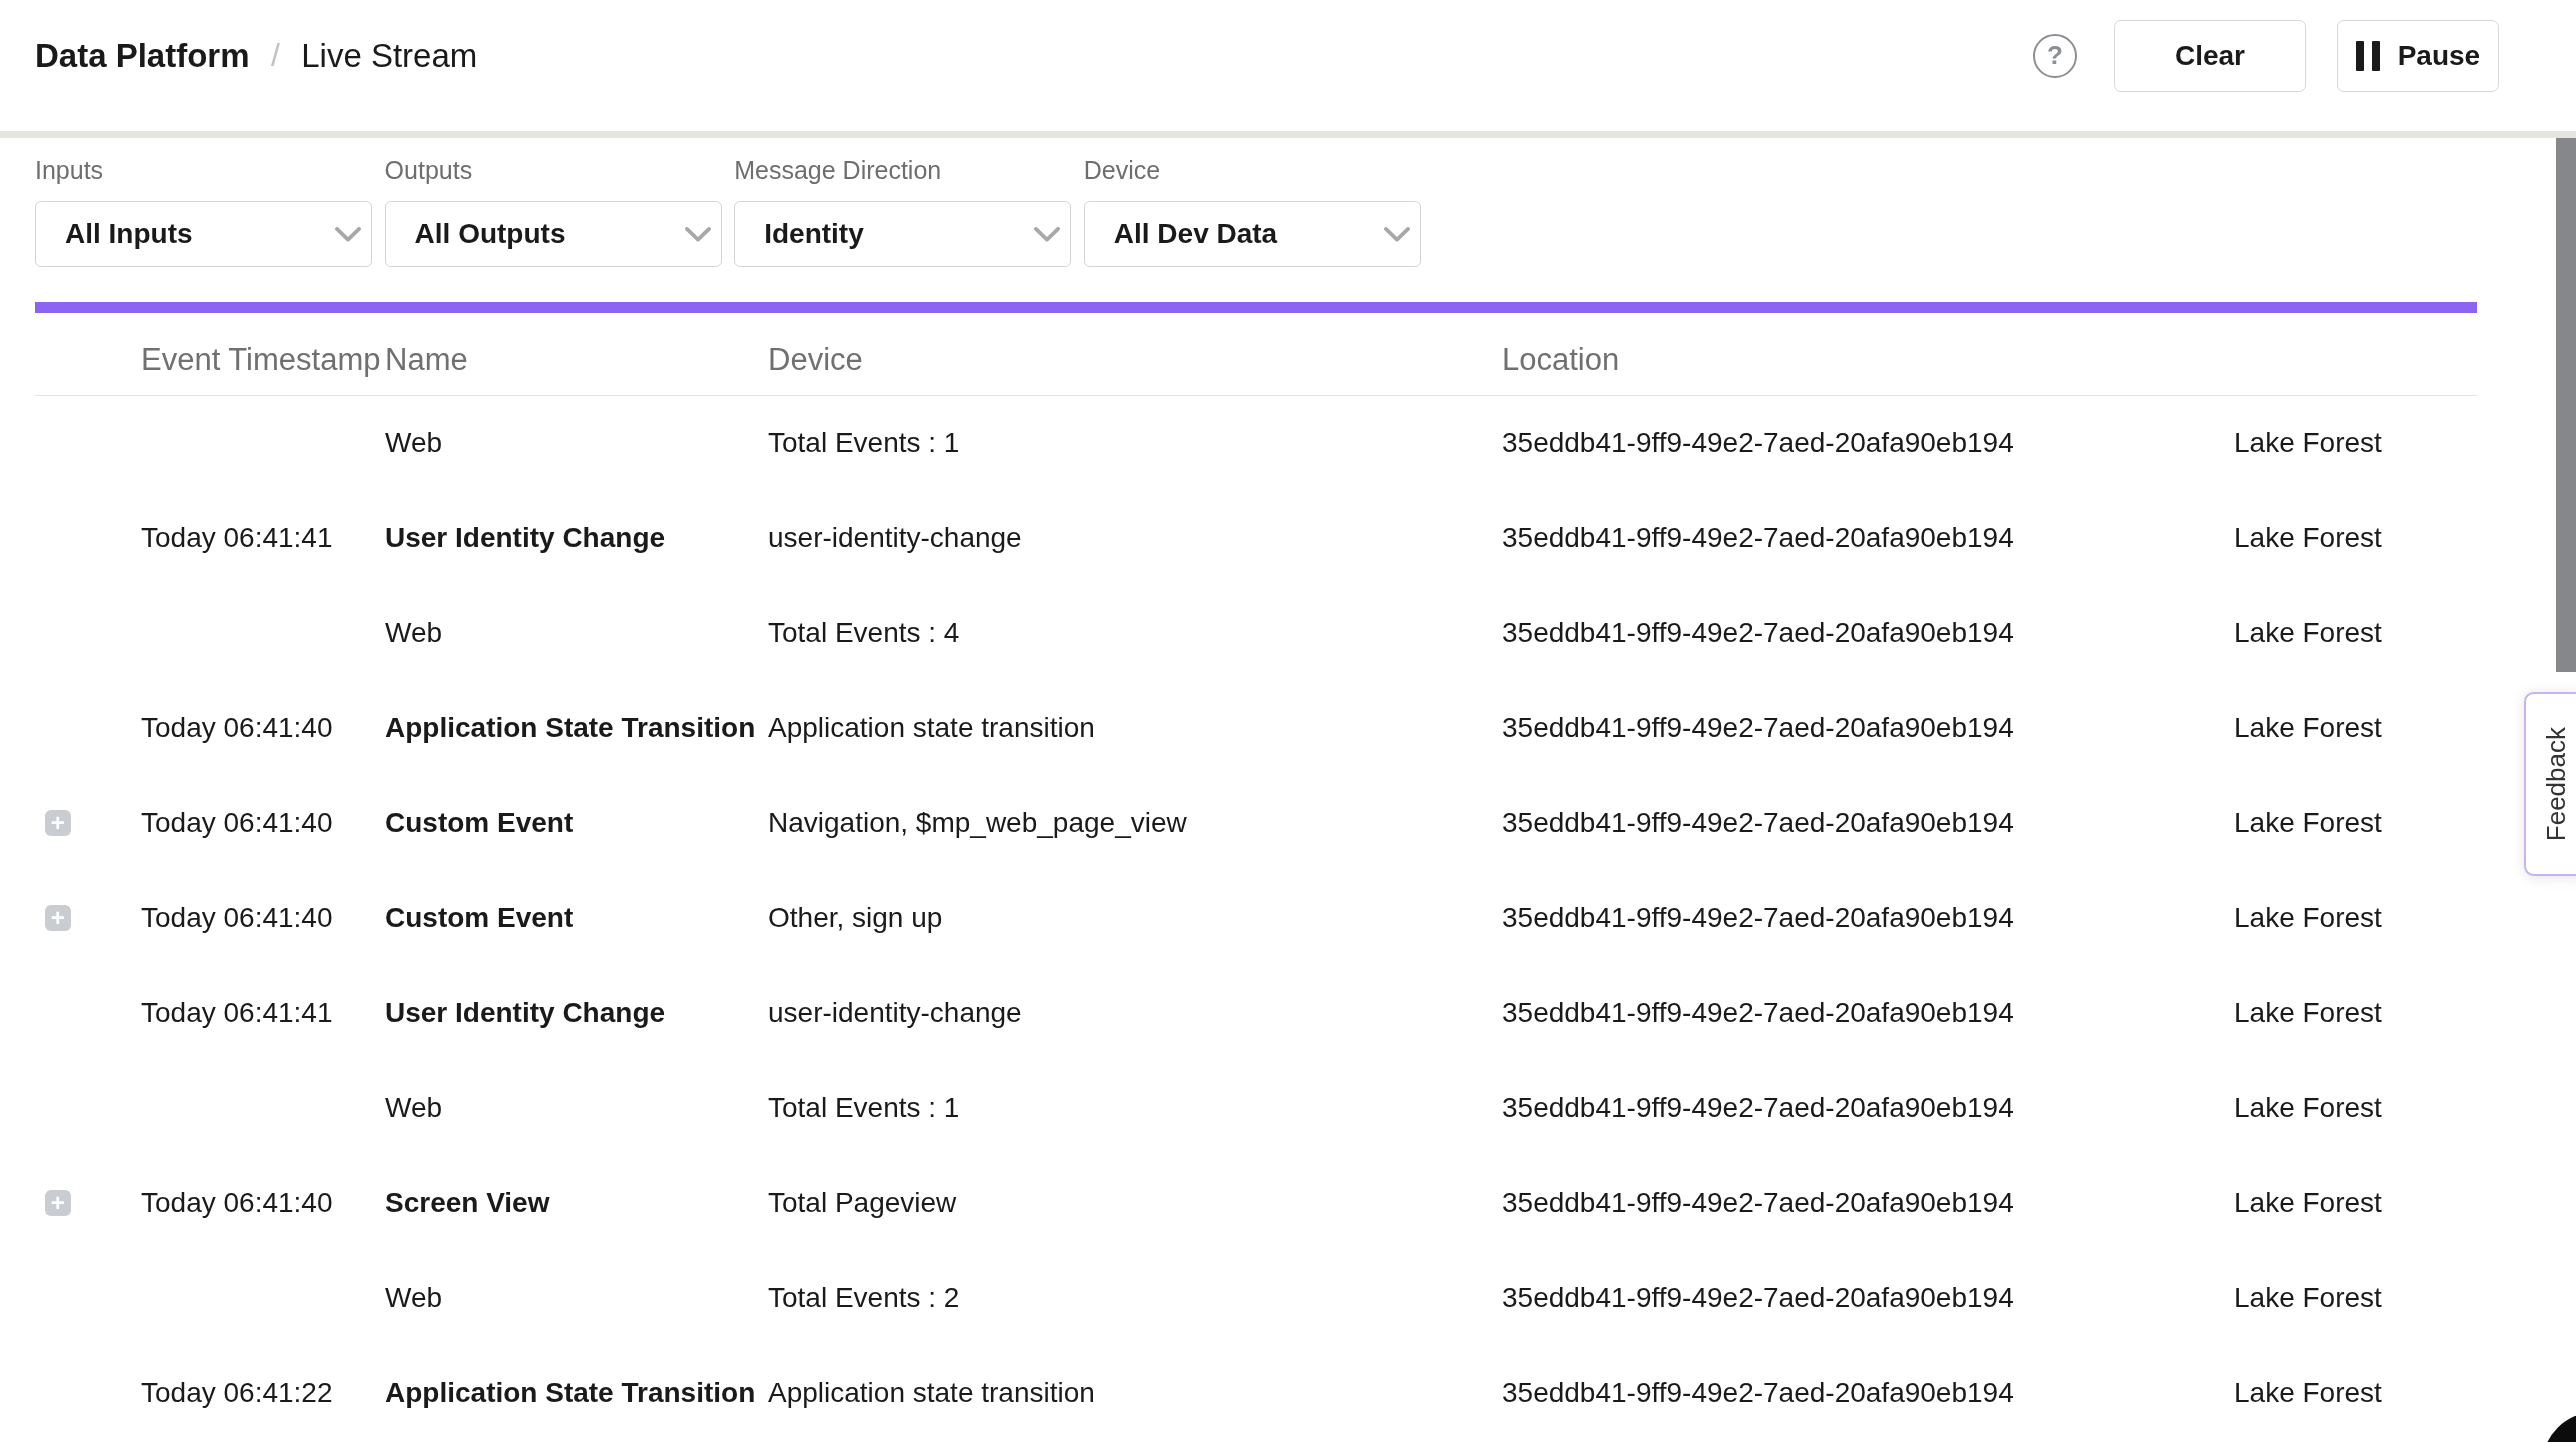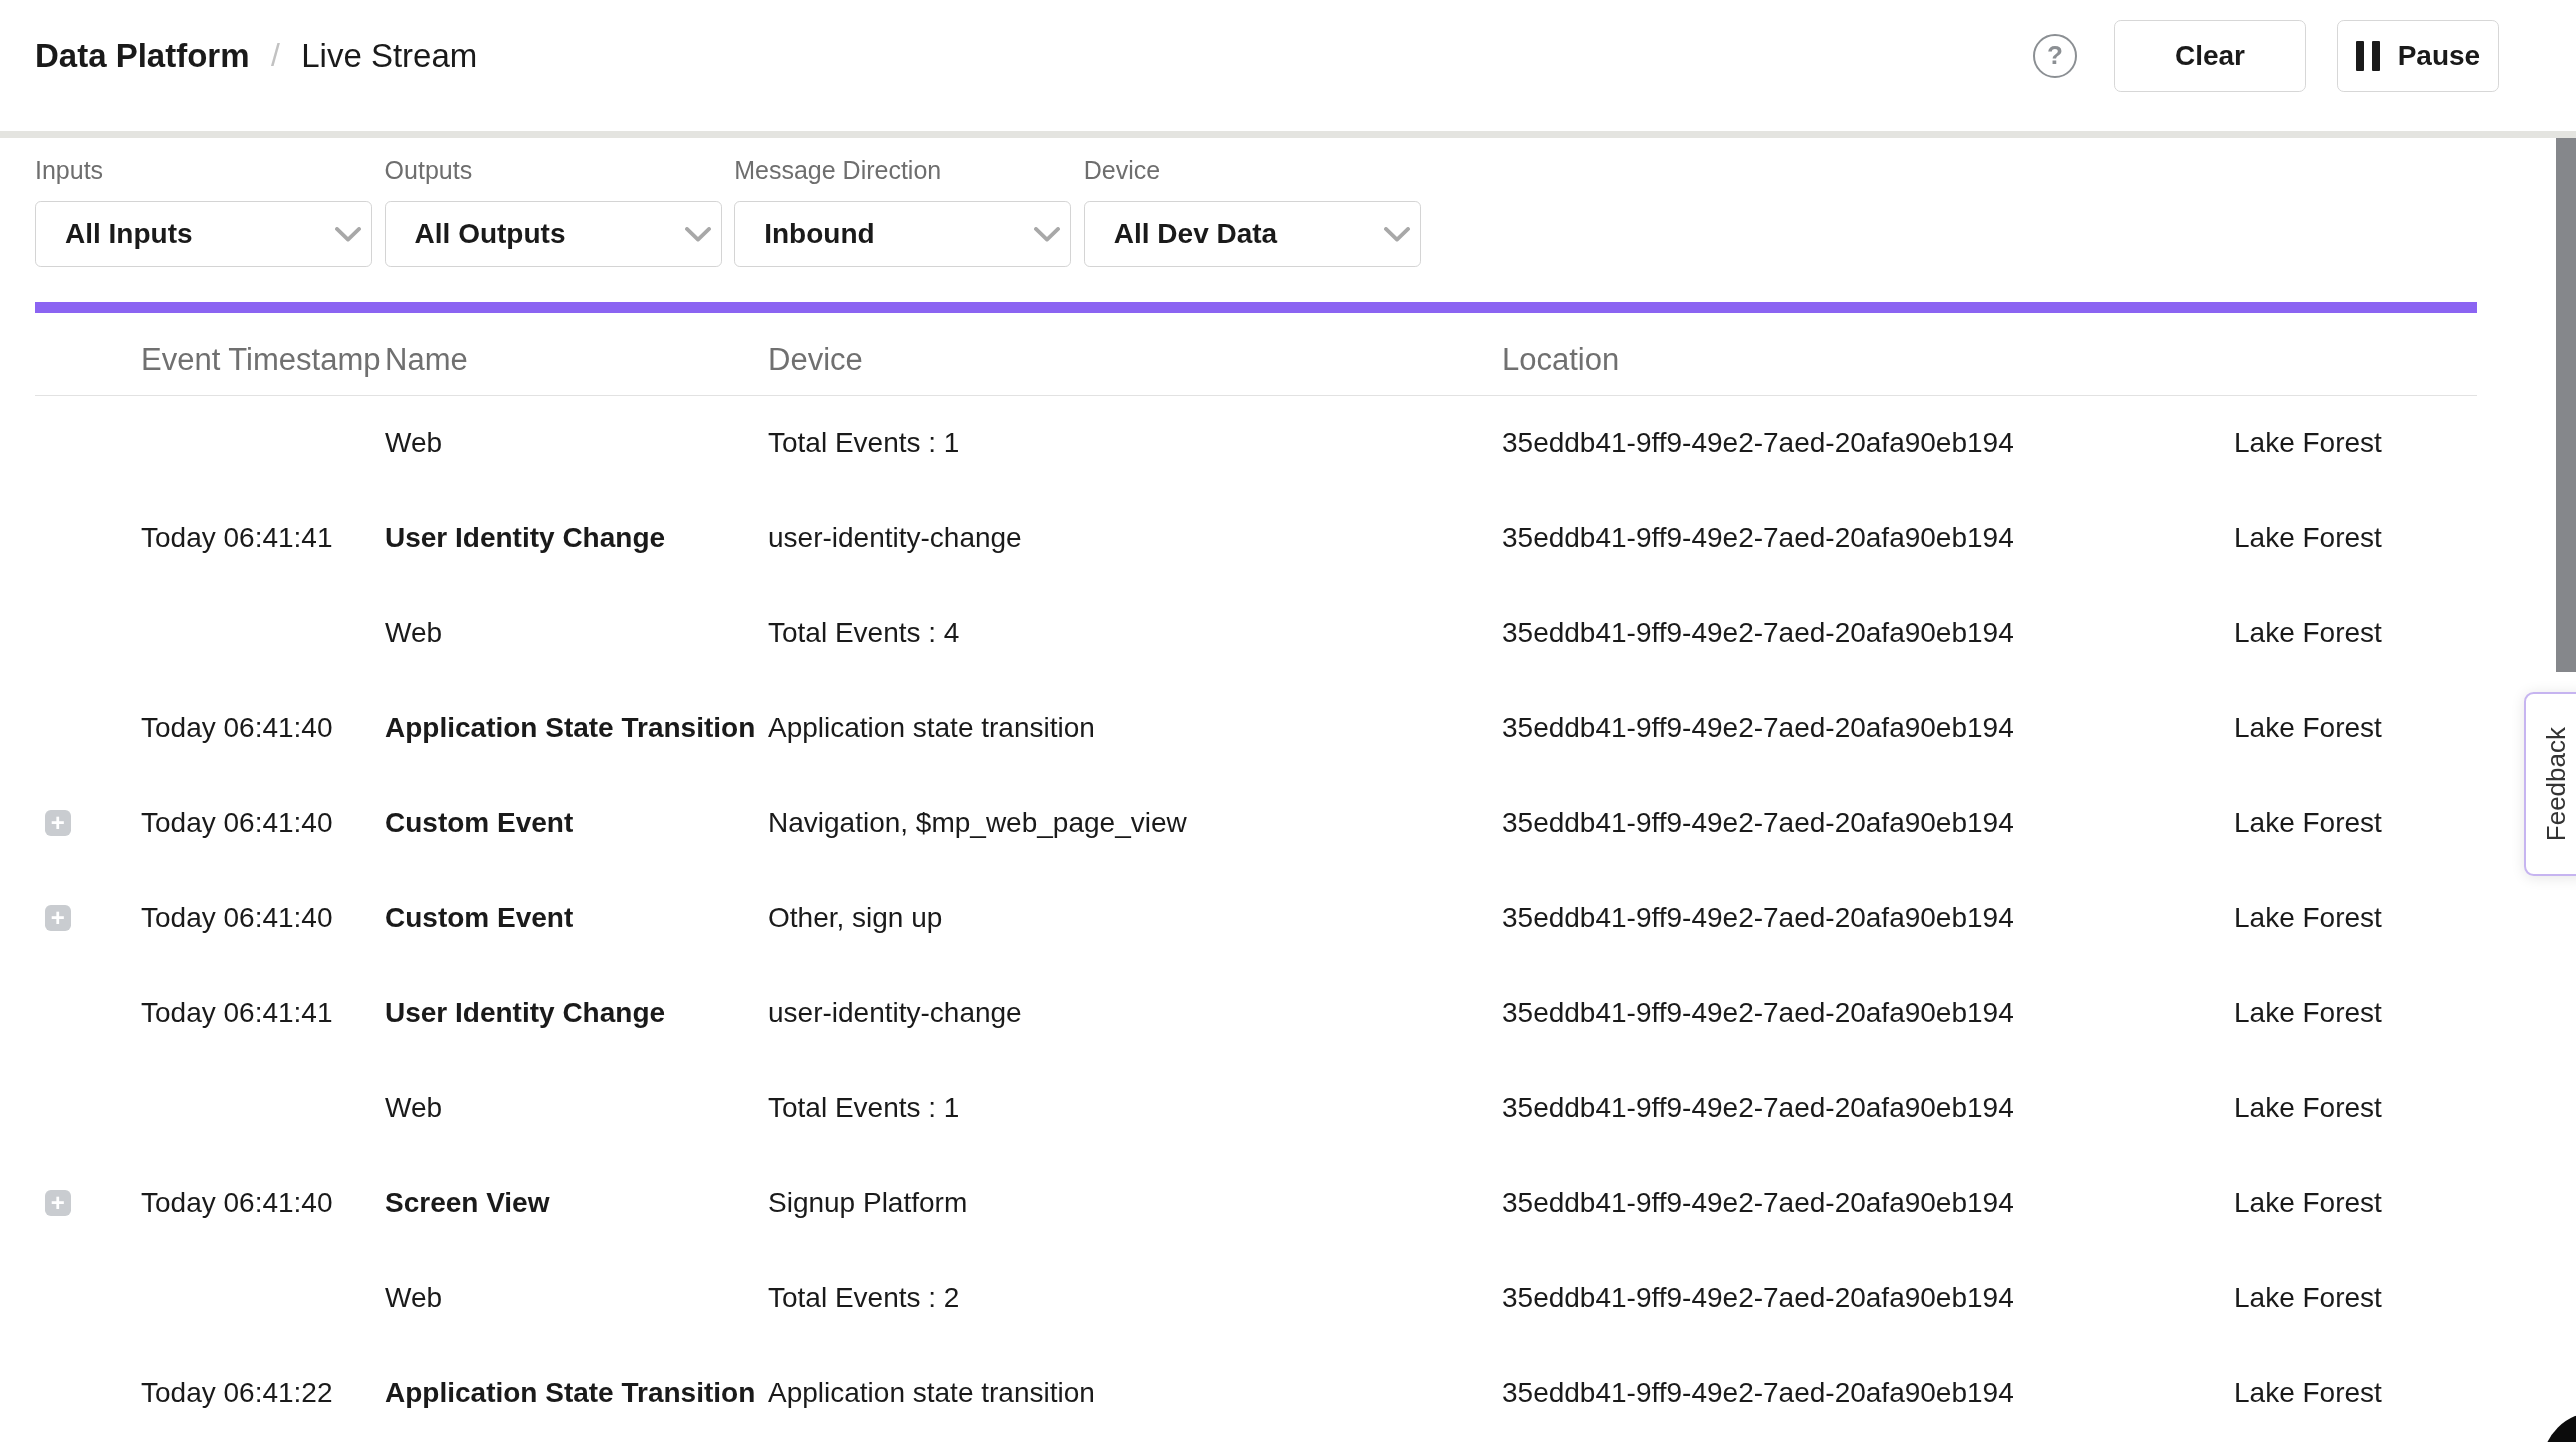--- a/index.html
+++ b/index.html
@@ -137,21 +137,21 @@
       <span class="select-value">All Outputs</span>
       <svg width="26" height="15.5" viewBox="0 0 27 16">
         <polyline points="2,2 13.5,13 25,2" fill="none" stroke="#a8a8a8" stroke-width="4" stroke-linecap="round" stroke-linejoin="round"></polyline>
       </svg>
     </div>
   </div>
 
   <div class="filter">
     <div class="filter-label">Message Direction</div>
     <div class="select-box">
-      <span class="select-value">Inbound</span>
+      <span class="select-value">Identity</span>
       <svg width="26" height="15.5" viewBox="0 0 27 16">
         <polyline points="2,2 13.5,13 25,2" fill="none" stroke="#a8a8a8" stroke-width="4" stroke-linecap="round" stroke-linejoin="round"></polyline>
       </svg>
     </div>
   </div>
 
   <div class="filter">
     <div class="filter-label">Device</div>
     <div class="select-box">
       <span class="select-value">All Dev Data</span>
@@ -260,21 +260,21 @@
     <span class="cell c-dev">35eddb41-9ff9-49e2-7aed-20afa90eb194</span>
     <span class="cell c-loc">Lake Forest</span>
   </div>
 
   <div class="trow">
     <span class="cell">
             <span class="expand-btn">+</span>
           </span>
     <span class="cell c-ts">Today 06:41:40</span>
     <span class="cell c-name bold">Screen View</span>
-    <span class="cell c-desc">Signup Platform</span>
+    <span class="cell c-desc">Total Pageview</span>
     <span class="cell c-dev">35eddb41-9ff9-49e2-7aed-20afa90eb194</span>
     <span class="cell c-loc">Lake Forest</span>
   </div>
 
   <div class="trow">
     <span class="cell">
             <span class="expand-btn hidden">+</span>
           </span>
     <span class="cell c-ts"></span>
     <span class="cell c-name">Web</span>

